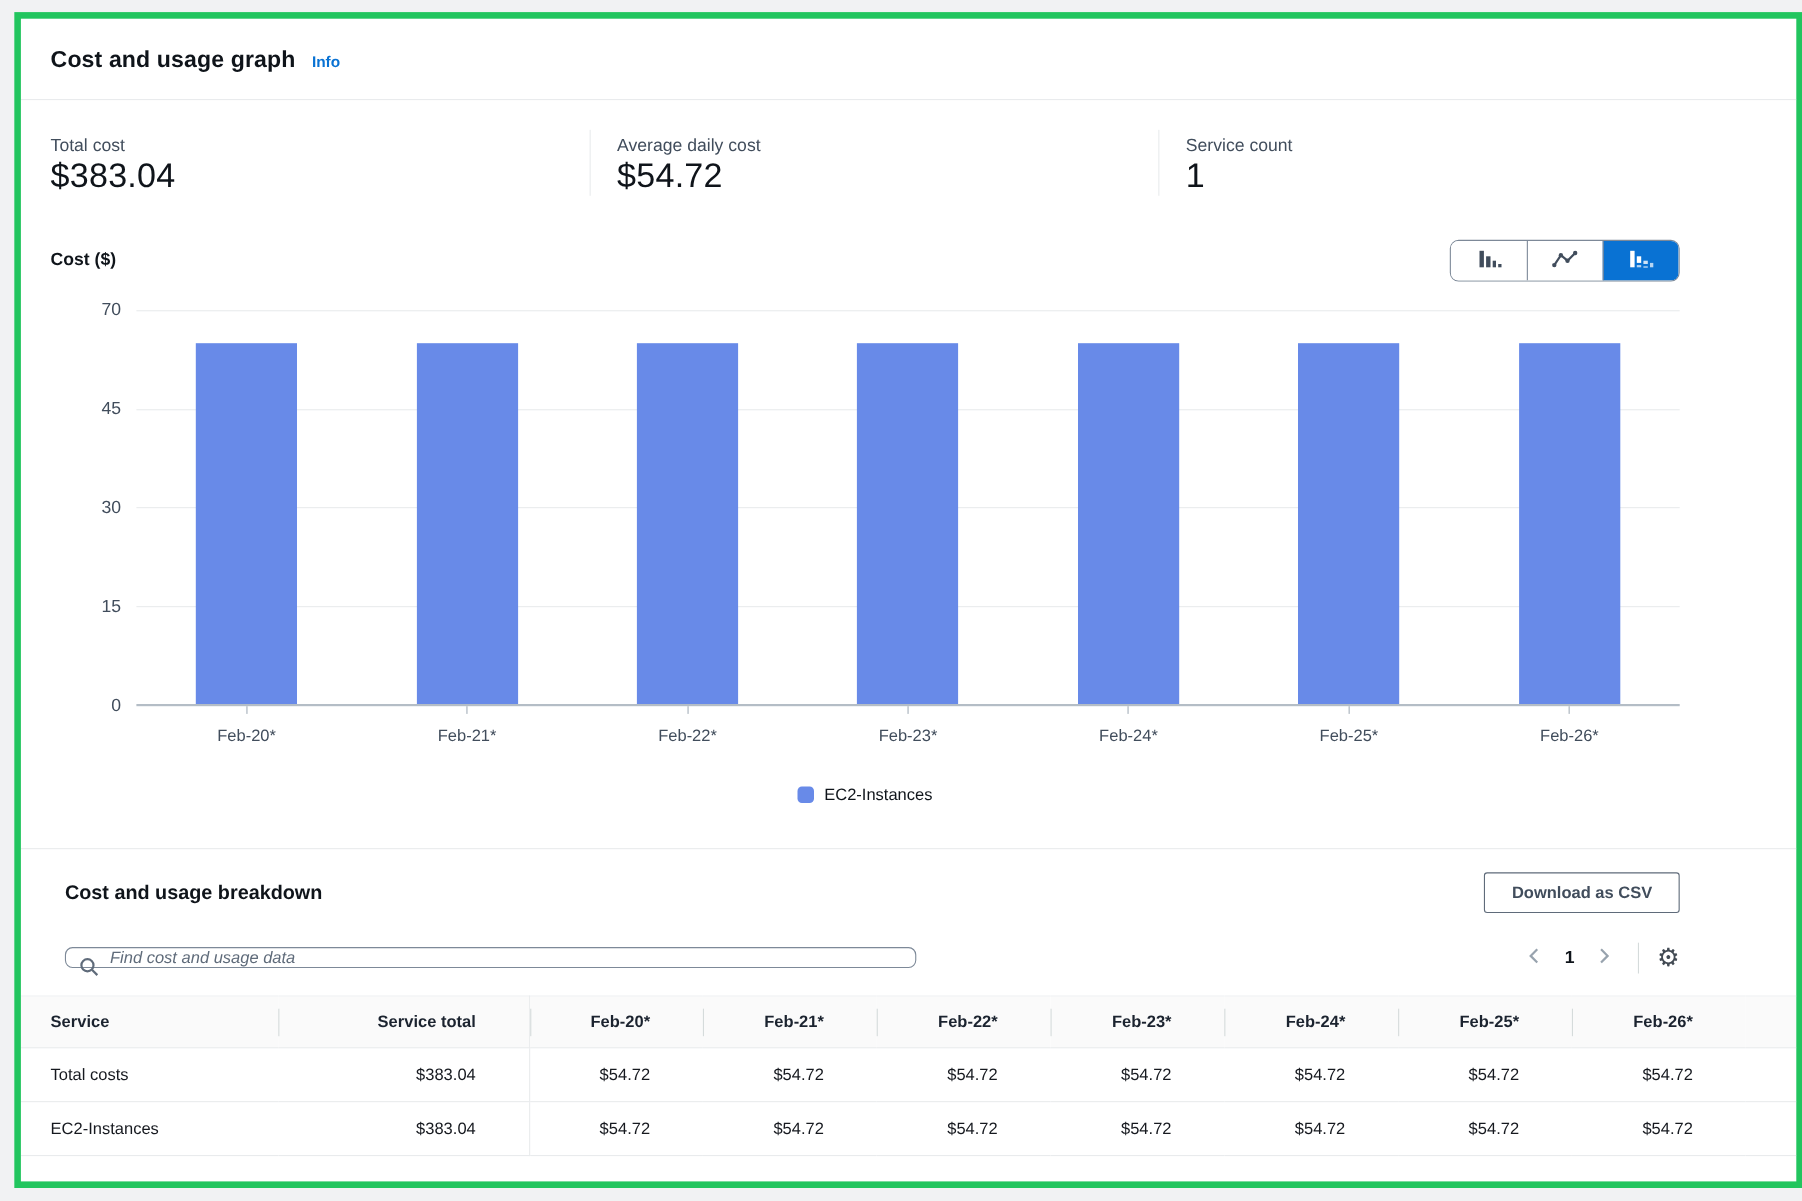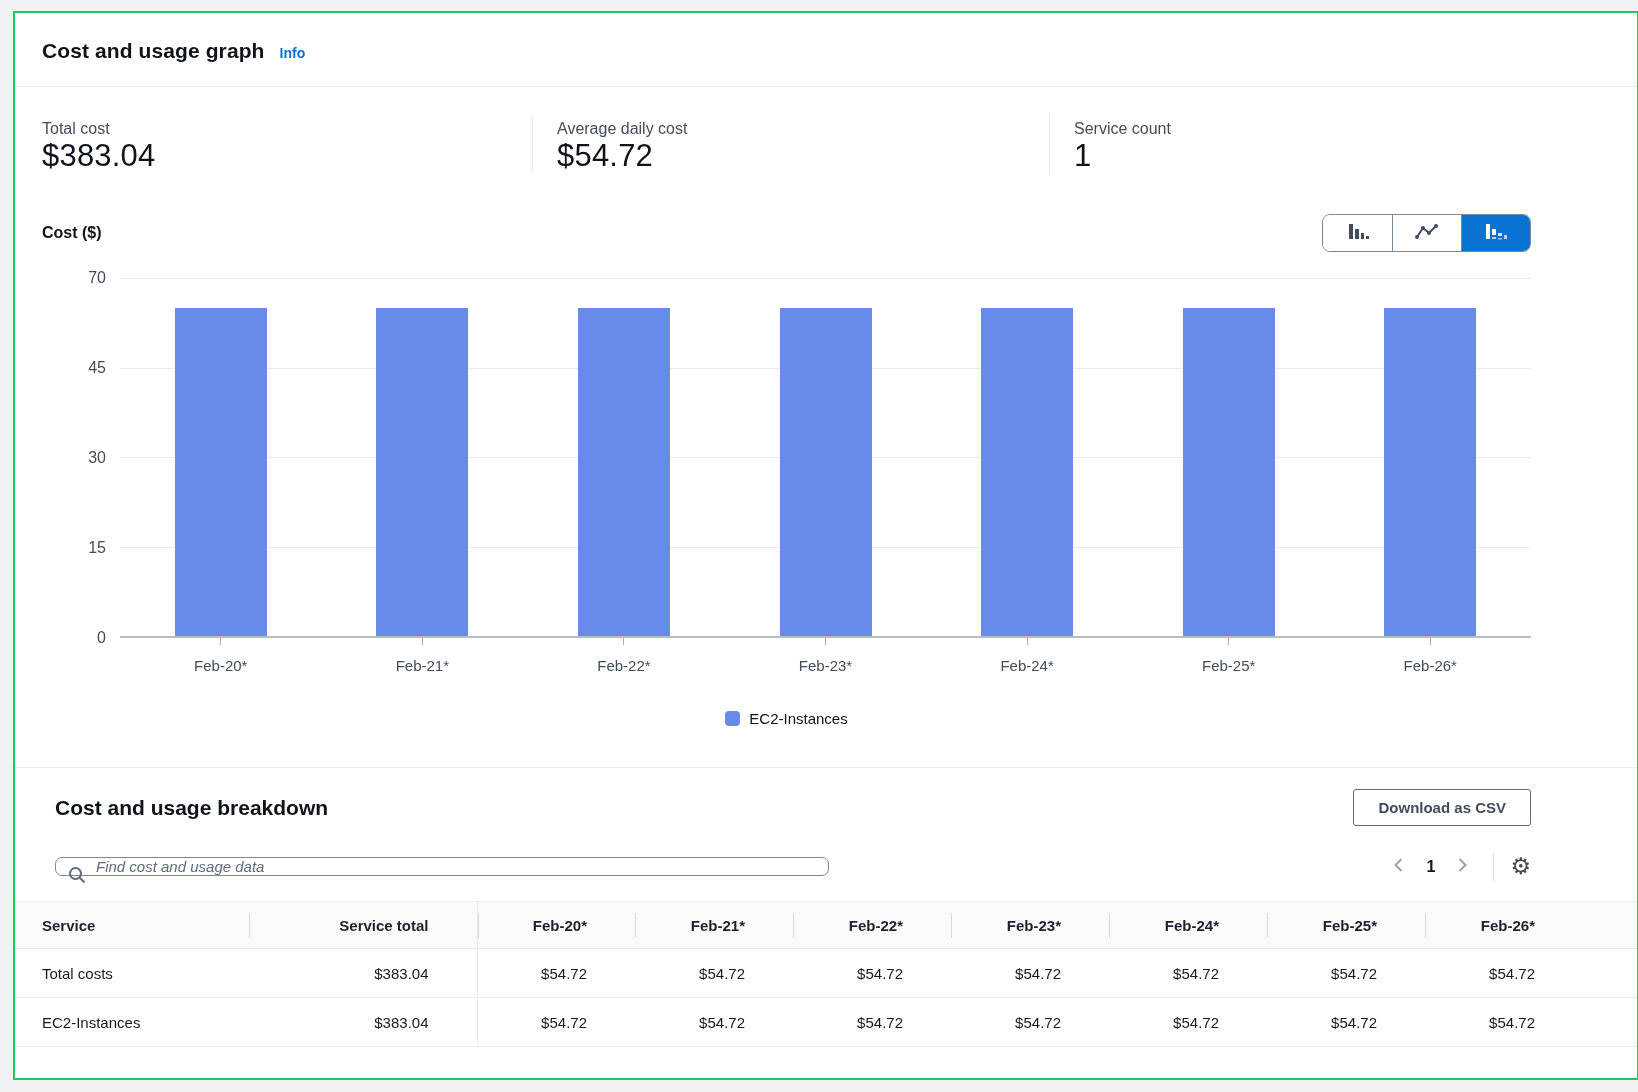--- a/index.html
+++ b/index.html
@@ -1,19 +1,19 @@
 <!DOCTYPE html>
 <html><head>
 <meta charset="utf-8">
 <style>
   * { margin:0; padding:0; box-sizing:border-box; }
   html,body { width:1638px; height:1092px; overflow:hidden; background:#f1f2f3;
               font-family:"Liberation Sans", sans-serif; color:#0f141a; }
   .card { position:absolute; left:13px; top:11px; width:1626px; height:1069px;
-          background:#ffffff; border:2px solid #22c55e; overflow:hidden; }
+          background:#ffffff; border:6px solid #22c55e; overflow:hidden; }
 
   
   .card-header { height:74px; padding:26px 106px 0 27px; border-bottom:1px solid #e9ebed;
                  display:flex; align-items:baseline; gap:15px; }
   .card-title { font-size:21px; font-weight:700; letter-spacing:.1px; }
   .info-link { font-size:14px; font-weight:700; color:#0972d3; text-decoration:none; cursor:pointer; }
 
   
   .stats { display:flex; padding:27px 0 28px; }
   .stat { width:517px; padding:6px 24px 0 24px; }
@@ -47,21 +47,21 @@
   .x-tickmark { width:1px; height:7px; background:#a5afba; margin:0 auto 12px; }
   .x-label { font-size:15px; color:#414d5c; }
   .legend { display:flex; justify-content:center; align-items:center; gap:9px;
             margin-top:36px; padding-bottom:40px; }
   .legend-chip { width:15px; height:15px; border-radius:4px; }
   .legend-label { font-size:15px; color:#0f141a; }
 
   
   .breakdown { border-top:1px solid #e9ebed; padding:21px 106px 0 27px; }
   .breakdown-header { display:flex; justify-content:space-between; align-items:center; }
-  .breakdown-title { font-size:21px; font-weight:700; padding-left:13px; }
+  .breakdown-title { font-size:18px; font-weight:700; padding-left:13px; }
   .csv-button { height:37px; padding:0 24px; background:#fff; border:1px solid #5f6b7a;
                 border-radius:3px; font-size:15px; font-weight:700; color:#414d5c;
                 cursor:pointer; font-family:inherit; }
   .controls-row { display:flex; justify-content:space-between; align-items:center;
                   margin-top:26px; }
   .search-wrap { position:relative; margin-left:13px; }
   .search-input { width:774px; height:19px; border:1px solid #7d8998; border-radius:7px;
                   padding:0 12px 0 40px; font-size:15px; font-style:italic; color:#0f141a;
                   font-family:inherit; outline:none; }
   .search-input::placeholder { color:#5f6b7a; font-style:italic; }

